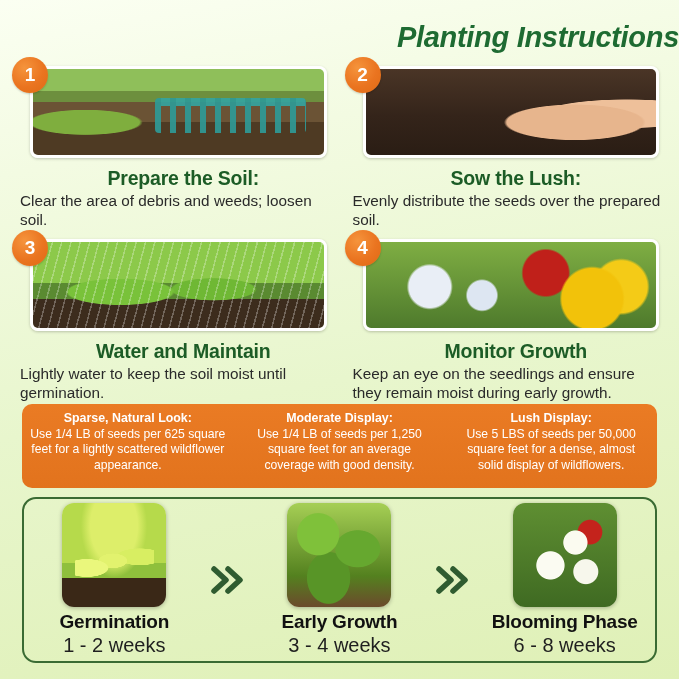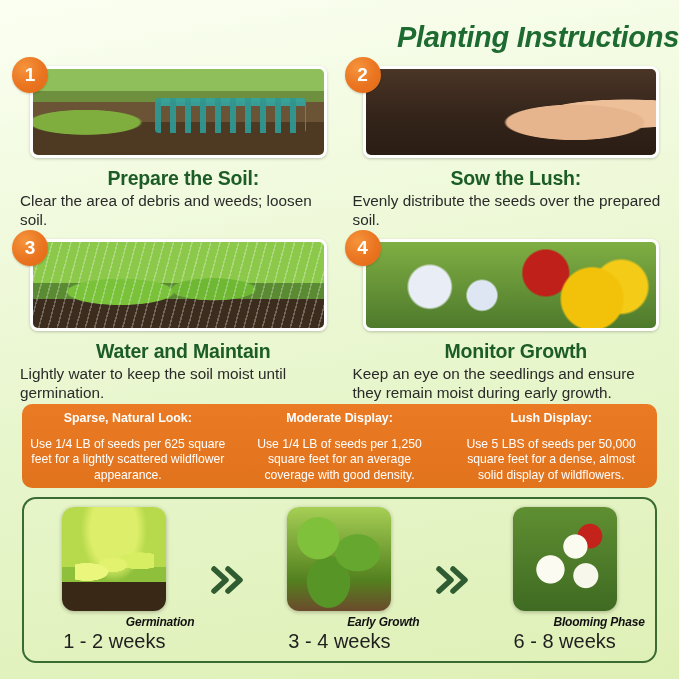--- a/index.html
+++ b/index.html
@@ -86,21 +86,21 @@
     display: grid;
     grid-template-columns: 1fr 1fr 1fr;
   }
   .band-cell {
     color: #ffffff;
     text-align: center;
     padding: 7px 8px 0 8px;
     font-size: 12.2px;
     line-height: 15.2px;
   }
-  .band-title { font-weight: bold; font-size: 12.4px; display: block; margin-bottom: 11px; }
+  .band-title { font-weight: bold; font-size: 12.4px; display: block; margin-bottom: 1px; }
 
   
   .timeline {
     position: absolute;
     left: 22px; top: 497px;
     width: 635px; height: 166px;
     border: 2px solid #3a6b33;
     border-radius: 14px;
     display: flex;
     align-items: center;
@@ -111,22 +111,22 @@
   .phase-img {
     width: 104px; height: 104px;
     margin: 0 auto 4px auto;
     border-radius: 12px;
     overflow: hidden;
     position: relative;
     box-shadow: 0 1px 4px rgba(0,0,0,0.28);
   }
   .phase-img .scene { position: absolute; inset: 0; }
   .phase-name {
-    font-size: 12px; font-weight: bold; font-style: italic;
-    color: #111111; letter-spacing: -0.2px; text-align: right;
+    font-size: 19px; font-weight: bold; 
+    color: #111111; letter-spacing: -0.2px;
   }
   .phase-time { font-size: 20px; color: #1f1f1f; margin-top: 1px; }
   .chev {
     width: 56px; height: 56px;
     display: flex; align-items: center; justify-content: center;
     color: #2f5c30;
     flex: 0 0 auto;
   }
 
   

